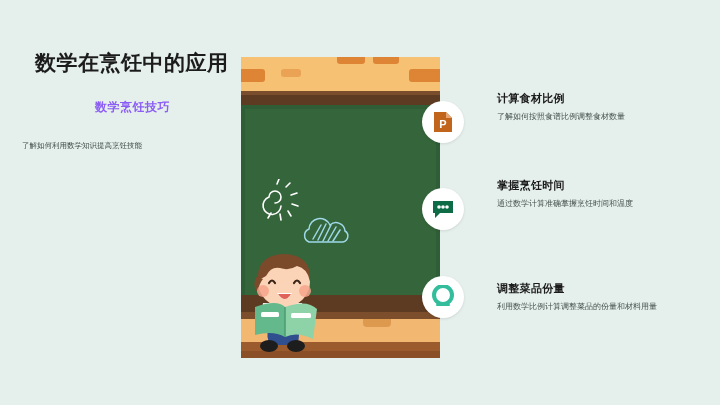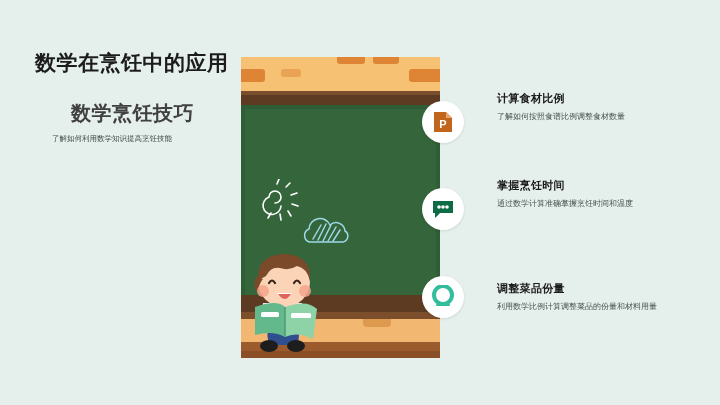--- a/index.html
+++ b/index.html
@@ -30,35 +30,35 @@
   }
 
   
   .left-col {
     position: absolute;
     left: 35px;
     top: 100px;
     width: 195px;
   }
   .left-heading {
-    font-size: 20px;
+    font-size: 12px;
     font-weight: bold;
-    color: #404040;
+    color: #8b5cf6;
     text-align: center;
     letter-spacing: 0.5px;
     line-height: 1.3;
   }
   .left-desc {
     position: absolute;
     left: 22px;
-    top: 133px;
+    top: 140px;
     width: 180px;
     font-size: 7.5px;
     color: #3c4a46;
-    text-align: center;
+    text-align: left;
     line-height: 1.5;
   }
 
   
   .illus {
     position: absolute;
     left: 241px;
     top: 57px;
     width: 199px;
     height: 301px;

